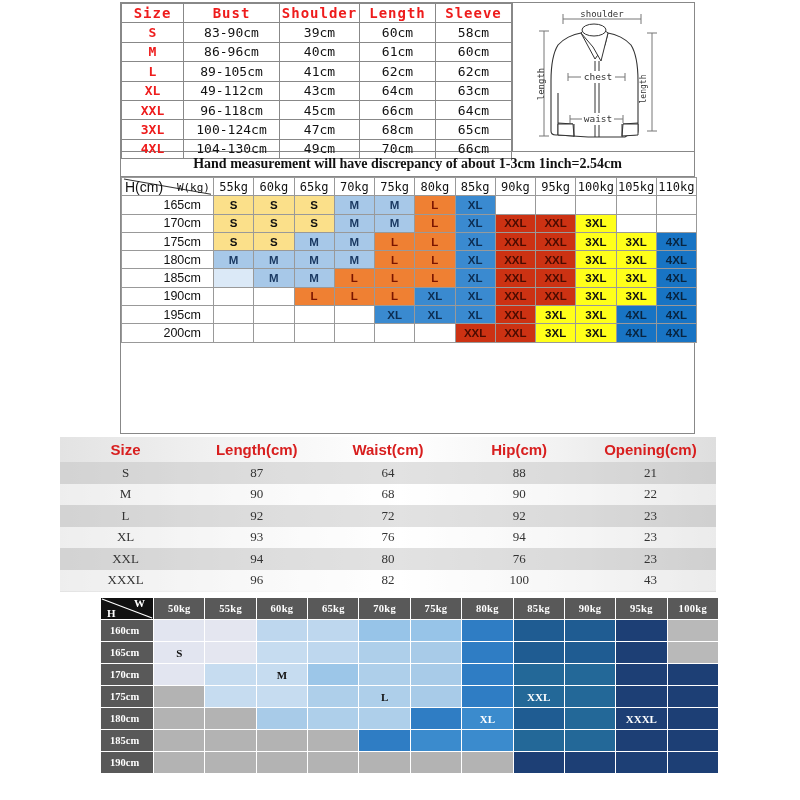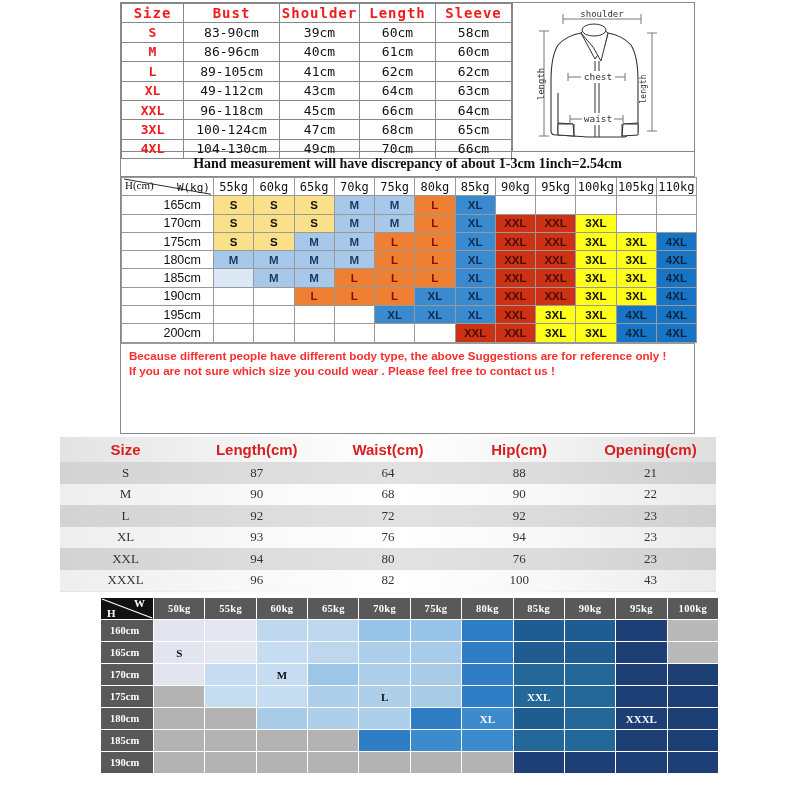--- a/index.html
+++ b/index.html
@@ -38,22 +38,22 @@
   table.t2{border-collapse:collapse;table-layout:fixed;width:100%;}
   table.t2 td{border:1px solid #999;height:17.3px;padding:0;text-align:center;
               font-family:"Liberation Sans",sans-serif;font-size:11.5px;
               color:#17365d;font-weight:bold;overflow:hidden;white-space:nowrap;}
   table.t2 td.wh{font-family:"DejaVu Sans Mono",monospace;font-weight:normal;
                  font-size:12px;color:#111;background:#fff;}
   table.t2 td.hcell{font-family:"Liberation Sans",sans-serif;font-weight:normal;
                  font-size:12.5px;color:#111;background:#fff;text-align:right;
                  padding-right:12px;}
   td.corner{position:relative;background:#fff;}
-  td.corner .hl{position:absolute;left:3px;top:1px;font-size:11px;
-                font-family:Liberation Serif, serif;color:#111;font-weight:normal;}
+  td.corner .hl{position:absolute;left:3px;top:1px;font-size:14px;
+                font-family:Liberation Sans, sans-serif;color:#111;font-weight:normal;}
   td.corner .wl{position:absolute;right:3px;bottom:1px;font-size:11px;
                 font-family:"DejaVu Sans Mono",monospace;color:#111;font-weight:normal;}
   td.corner .dg{position:absolute;left:0;top:0;width:100%;height:100%;}
 
   .p1warn{border-top:1px solid #999;padding:4px 6px 2px 8px;
           color:#ff2d2d;font-weight:bold;font-size:11.6px;line-height:15px;}
 
   
   #panel2{position:absolute;left:60px;top:437px;width:656px;height:155px;
           background:linear-gradient(90deg,#e3e3e3 0%,#f4f4f4 28%,#ffffff 52%,#f2f2f2 76%,#dedede 100%);}
@@ -368,24 +368,20 @@
           <td style="background:#cc3213;color:#4a0b00">XXL</td>
           <td style="background:#cc3213;color:#4a0b00">XXL</td>
           <td style="background:#ffff1a;color:#111">3XL</td>
           <td style="background:#ffff1a;color:#111">3XL</td>
           <td style="background:#1874c4;color:#08243f">4XL</td>
           <td style="background:#1874c4;color:#08243f">4XL</td>
         </tr>
       </tbody>
   </table>
 
-  <div class="p1warn">
-    <div>Because different people have different body type, the above Suggestions are for reference only !</div>
-    <div>If you are not sure which size you could wear . Please feel free to contact us !</div>
-  </div>
 </div>
 
 <div id="panel2">
   <table class="t3" id="t3">
     <colgroup>
       <col class="w-size">
         <col class="w-col">
         <col class="w-col">
         <col class="w-col">
         <col class="w-col">

